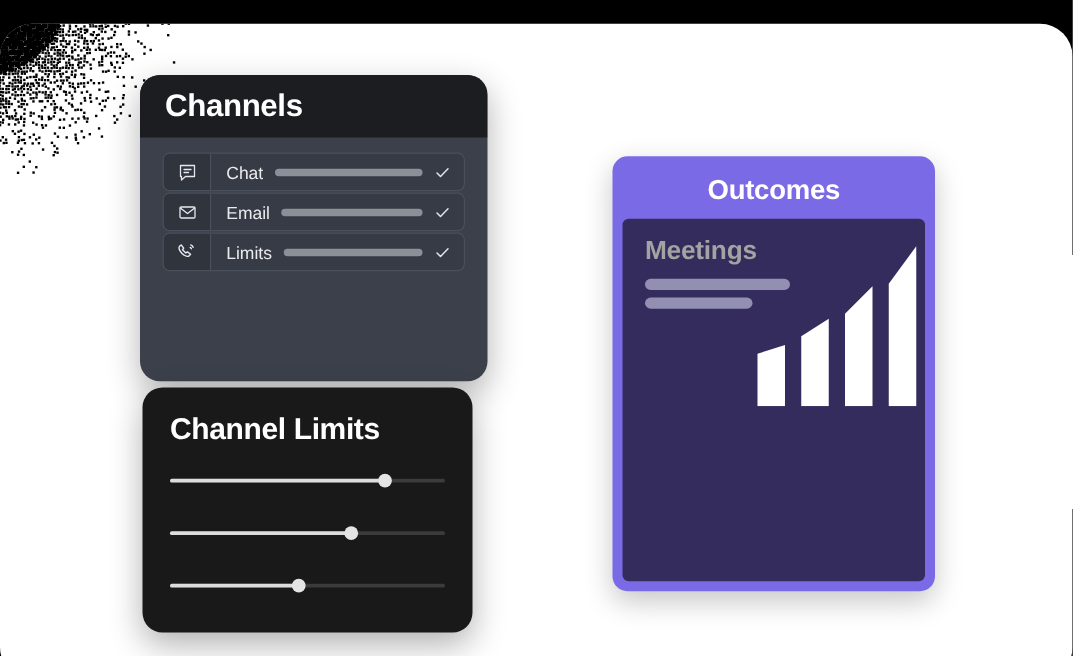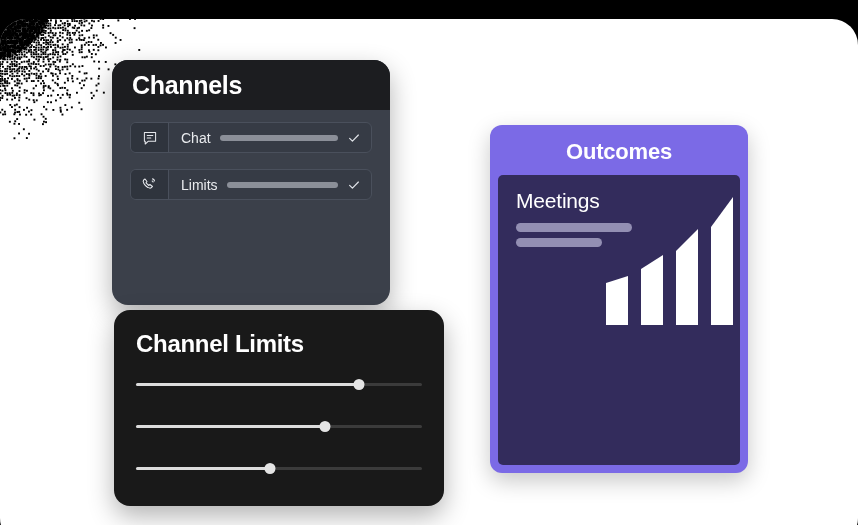--- a/index.html
+++ b/index.html
@@ -43,21 +43,21 @@
     padding: 0 0 0 20px;
   }
   #channels-title {
     color: #ffffff;
     font-size: 25px;
     font-weight: 700;
     letter-spacing: -0.3px;
   }
   #channels-body {
     padding: 12px 18px 14px 18px;
-    display: flex; flex-direction: column; gap: 16px;
+    display: flex; flex-direction: column; gap: 1px;
   }
   .chan-row {
     display: flex; align-items: stretch;
     height: 31px;
     border: 1px solid #4a505c;
     border-radius: 6px;
     background: #363b45;
     overflow: hidden;
   }
   .chan-icon {
@@ -86,21 +86,21 @@
     border-radius: 4px;
     background: #8b8f98;
     min-width: 10px;
   }
   .chan-check { flex: 0 0 auto; display: flex; align-items: center; }
 
   
   #limits-card {
     position: absolute;
     left: 114px; top: 291px;
-    width: 330px; height: 196px;
+    width: 264px; height: 196px;
     border-radius: 16px;
     background: #191919;
     box-shadow: 0 10px 26px rgba(0,0,0,.30);
     overflow: hidden;
   }
   #limits-title {
     position: absolute;
     left: 22px; top: 20px;
     color: #ffffff;
     font-size: 24px;
@@ -162,23 +162,23 @@
     position: relative;
     background: #332c5c;
     border-radius: 5px;
     overflow: hidden;
     flex: 1;
   }
   .outcome-panel + .outcome-panel { margin-top: 8px; }
   .outcome-title {
     position: absolute;
     left: 18px; top: 14px;
-    color: #ffffff;
+    color: #a3a3a3;
     font-size: 21px;
-    font-weight: 400;
+    font-weight: 700;
     letter-spacing: -0.2px;
     z-index: 3;
   }
   .ph-group {
     position: absolute;
     left: 18px;
     z-index: 3;
     display: flex; flex-direction: column; gap: 6px;
   }
   .ph-bar {
@@ -1355,20 +1355,37 @@
           <span class="chan-label">Chat</span>
           <span class="chan-pill"></span>
           <span class="chan-check">
             <svg width="14" height="14" viewBox="0 0 16 16" fill="none" stroke="#dfe2e7" stroke-width="1.4" stroke-linecap="round" stroke-linejoin="round">
                 <path d="M3 8.4l3.2 3.2L13 4.6"></path>
               </svg>
           </span>
         </div>
       </div>
 
+      <div class="chan-row">
+        <div class="chan-icon">
+          <svg width="16" height="16" viewBox="0 0 20 20" fill="none" stroke="#e6e8ec" stroke-width="1.3" stroke-linecap="round" stroke-linejoin="round">
+            <rect x="2.5" y="4.5" width="15" height="11" rx="1.2"></rect>
+            <path d="M2.8 5.4L10 11l7.2-5.6"></path>
+          </svg>
+        </div>
+        <div class="chan-main">
+          <span class="chan-label">Email</span>
+          <span class="chan-pill"></span>
+          <span class="chan-check">
+            <svg width="14" height="14" viewBox="0 0 16 16" fill="none" stroke="#dfe2e7" stroke-width="1.4" stroke-linecap="round" stroke-linejoin="round">
+                <path d="M3 8.4l3.2 3.2L13 4.6"></path>
+              </svg>
+          </span>
+        </div>
+      </div>
 
       <div class="chan-row">
         <div class="chan-icon">
           <svg width="17" height="17" viewBox="0 0 20 20" fill="none" stroke="#e6e8ec" stroke-width="1.3" stroke-linecap="round" stroke-linejoin="round">
             <path d="M3.2 4.6c-.9.9-.8 2.4.2 4.2 1 1.9 2.7 3.6 4.6 4.6 1.8 1 3.3 1.1 4.2.2l1.3-1.3-3-2.3-1.5 1.1-3.1-3.1 1.1-1.5-2.3-3z"></path>
             <path d="M13.6 3.4c1.1.3 2 1.2 2.3 2.3"></path>
             <path d="M13.1 5.9c.6.2 1 .6 1.2 1.2"></path>
           </svg>
         </div>
         <div class="chan-main">

